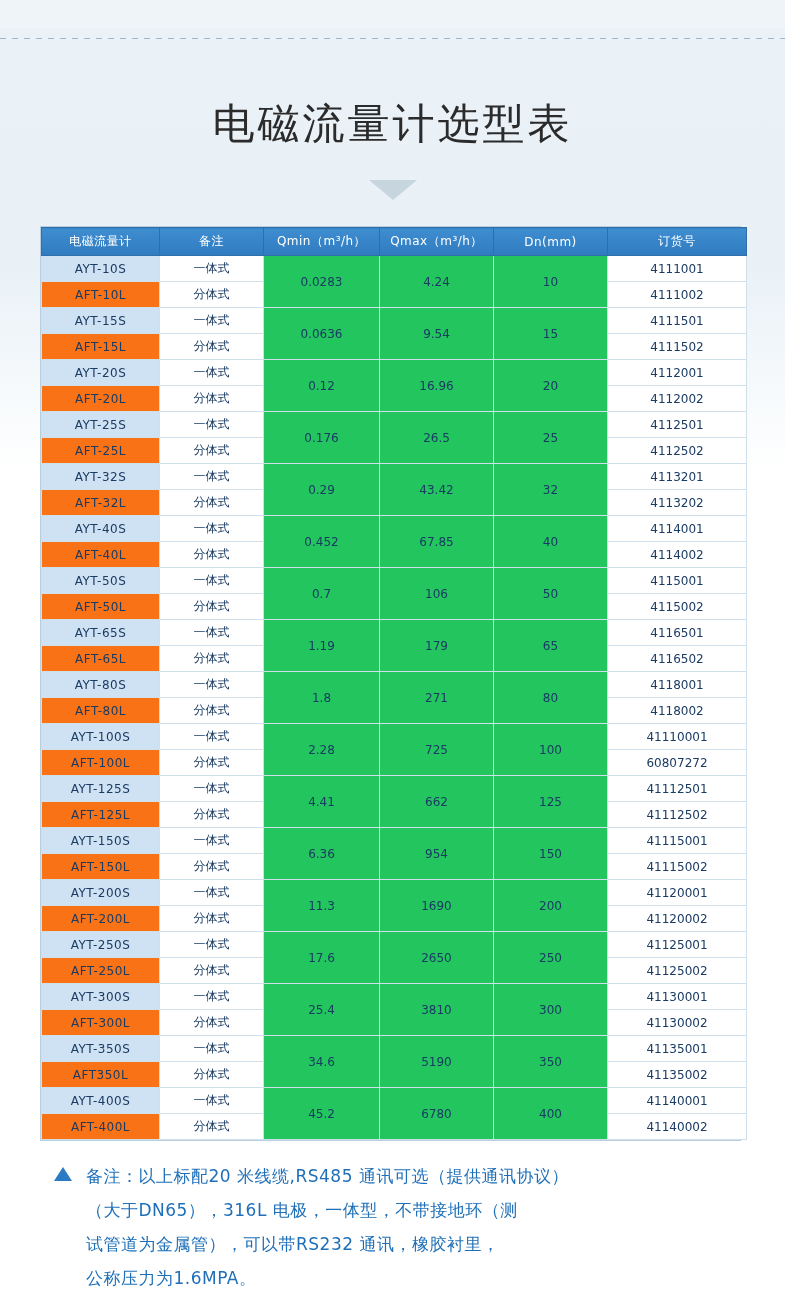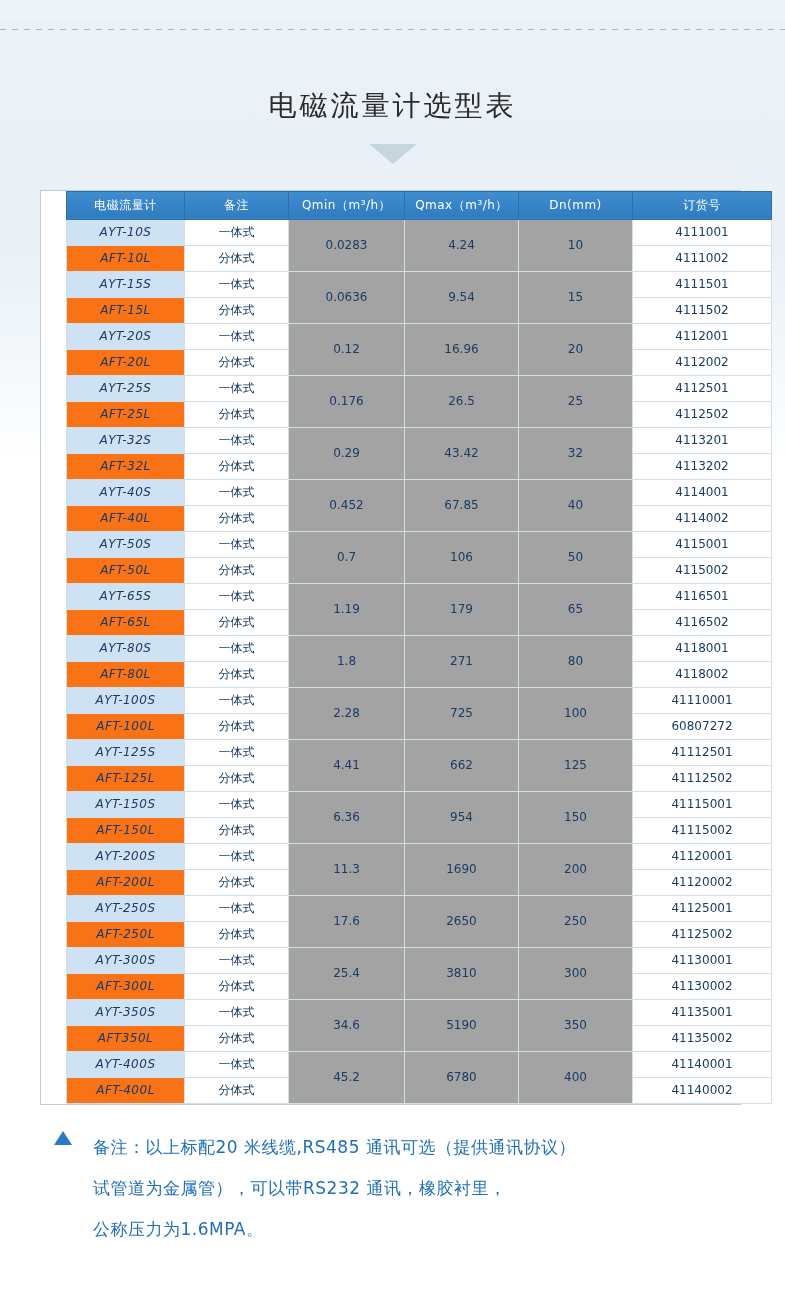--- a/index.html
+++ b/index.html
@@ -25,21 +25,21 @@
     position: absolute;
     left: 0;
     width: 785px;
     height: 1px;
     background-image: repeating-linear-gradient(to right, #9fb7c8 0 6px, transparent 6px 12px);
   }
   .dash-top { top: 10px; }
 
   .title {
     text-align: center;
-    font-size: 28px;
+    font-size: 42px;
     color: #2b2b2b;
     letter-spacing: 3px;
     padding-top: 68px;
     font-weight: normal;
     font-family: "DejaVu Sans", "Liberation Sans", sans-serif;
   }
   .arrow-wrap {
     display: flex;
     justify-content: center;
     margin-top: 16px;
@@ -49,21 +49,20 @@
     height: 0;
     border-left: 24px solid transparent;
     border-right: 24px solid transparent;
     border-top: 20px solid #c7d5de;
   }
 
   .table-wrap {
     margin: 26px 44px 0 40px;
     border: 1px solid #b9cfdd;
     background: #fff;
-    padding-left: 25px;
   }
   table.spec {
     border-collapse: collapse;
     width: 705px;
     table-layout: fixed;
   }
   table.spec th {
     background: linear-gradient(180deg, #3f8ed0 0%, #2f7bc0 100%);
     color: #ffffff;
     font-size: 12px;
@@ -76,31 +75,30 @@
     font-size: 12px;
     color: #1a3b63;
     text-align: center;
     height: 23px;
     border: 1px solid #cfe0ea;
   }
   td.model {
     background: #cfe2f3;
     color: #1c4a7a;
     letter-spacing: 0.5px;
-    font-style: italic;
   }
   tr.alt td.model {
     background: #f97316;
   }
   td.note {
     background: #ffffff;
     color: #333;
   }
   td.qmin, td.qmax, td.dn {
-    background: #a3a3a3;
+    background: #22c55e;
     color: #222;
   }
   td.order {
     background: #ffffff;
     color: #222;
   }
   col.c-model { width: 118px; }
   col.c-note  { width: 104px; }
   col.c-qmin  { width: 116px; }
   col.c-qmax  { width: 114px; }
@@ -121,21 +119,21 @@
     margin: 8px 14px 0 14px;
     flex: 0 0 auto;
   }
   .remark-body {
     color: #1f6fb8;
     font-size: 17px;
     line-height: 34px;
     letter-spacing: 0.5px;
   }
   .remark-body p {
-    margin: 7px;
+    margin: 0;
   }
 </style>
 </head>
 <body>
 
 <div class="page">
   <div class="dash-top"></div>
 
   <h1 class="title">电磁流量计选型表</h1>
 
@@ -386,18 +384,19 @@
             <td class="order">41140002</td>
           </tr>
         </tbody>
     </table>
   </div>
 
   <div class="remarks">
     <div class="tri"></div>
     <div class="remark-body" id="remark-body">
         <p>备注：以上标配20 米线缆,RS485 通讯可选（提供通讯协议）</p>
+        <p>（大于DN65），316L 电极，一体型，不带接地环（测</p>
         <p>试管道为金属管），可以带RS232 通讯，橡胶衬里，</p>
         <p>公称压力为1.6MPA。</p>
       </div>
   </div>
 
 </div>
 
 </body></html>

